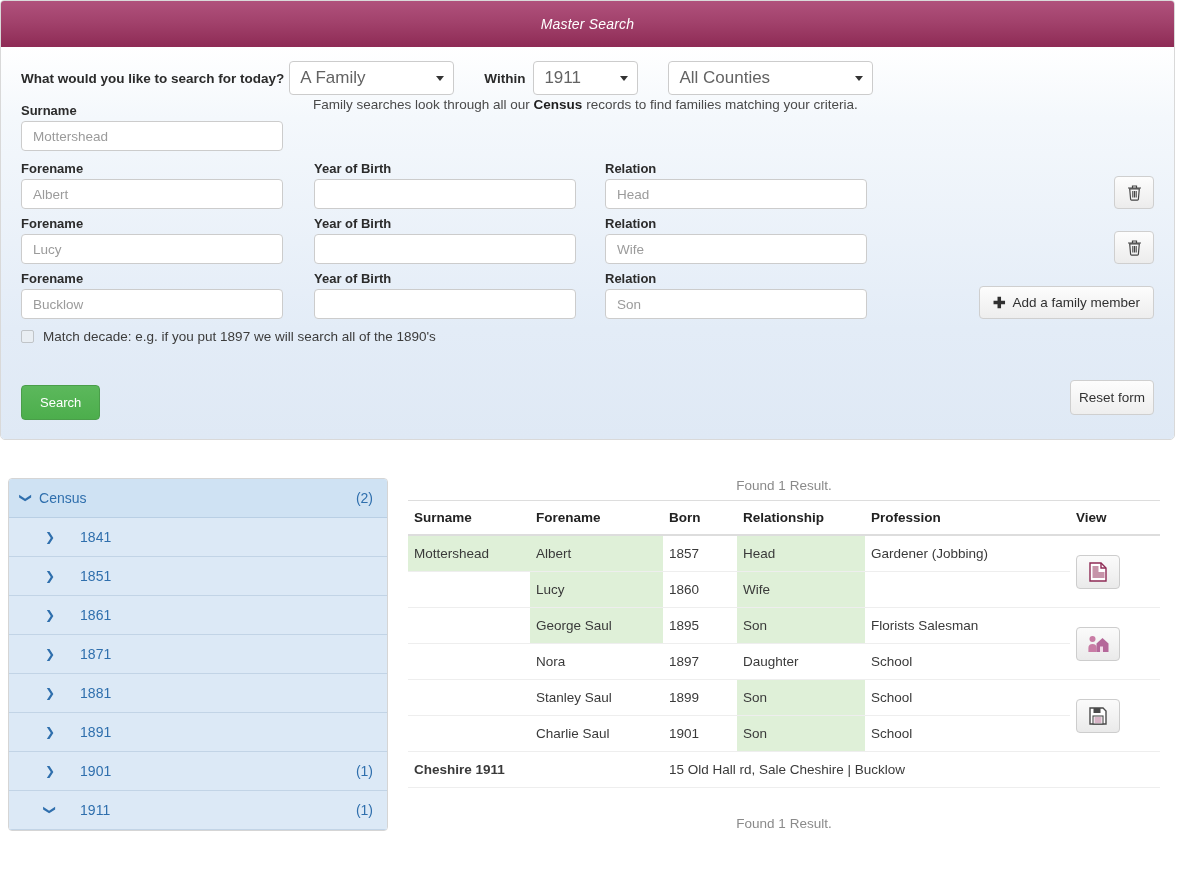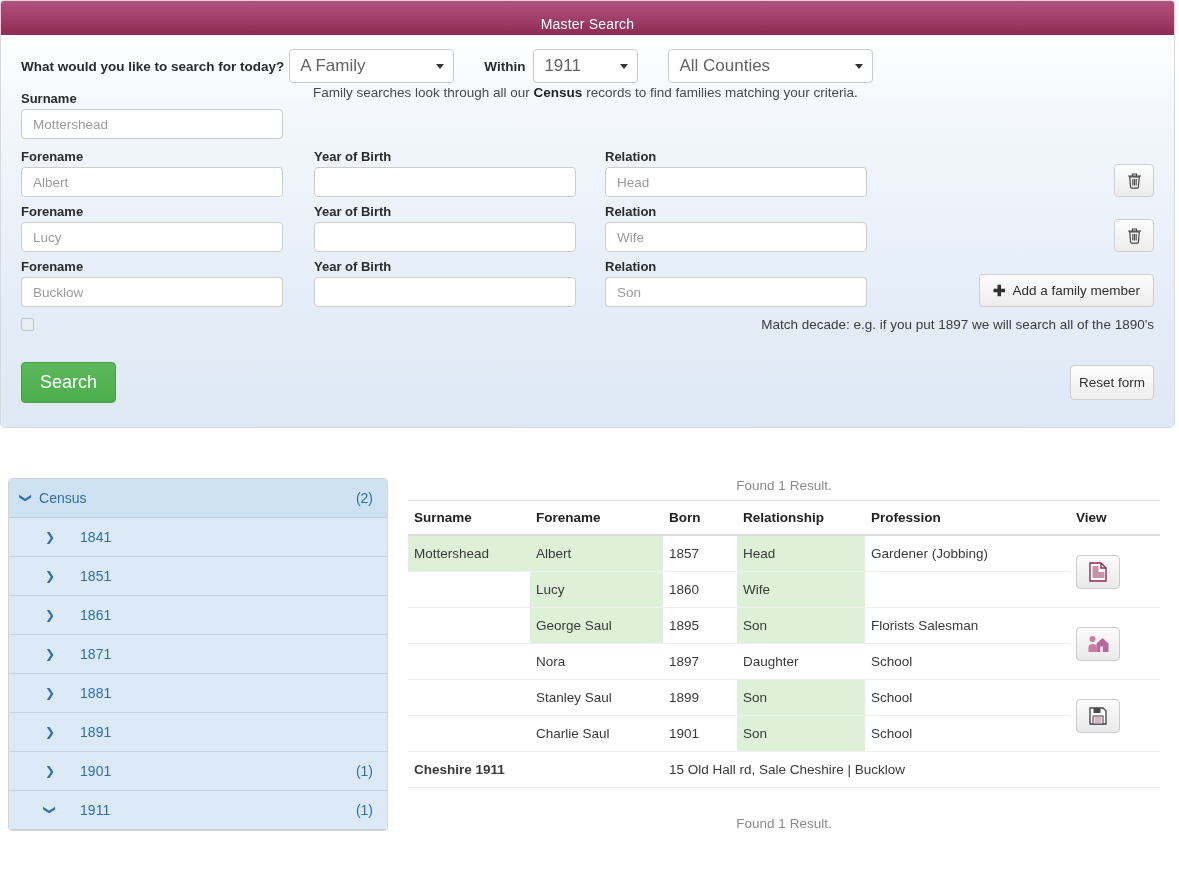--- a/index.html
+++ b/index.html
@@ -17,27 +17,28 @@
   .search-panel {
     position: absolute;
     left: 0; top: 0;
     width: 1175px;
     border: 1px solid #d9d9d9;
     border-radius: 4px 4px 5px 5px;
     overflow: hidden;
     background: #ffffff;
   }
   .panel-header {
-    height: 34px;
+    height: 46px;
     background: linear-gradient(to bottom, #b0517c 0%, #a2426c 45%, #8e2b55 100%);
     color: #ffffff;
     text-align: center;
     line-height: 46px;
     font-size: 14px;
     letter-spacing: .2px;
+    font-style: italic;
   }
   .panel-body {
     background: linear-gradient(to bottom, #ffffff 0%, #f4f8fc 18%, #e3ecf7 72%, #dfe9f5 100%);
     padding: 14px 20px 18px 20px;
     position: relative;
     min-height: 392px;
   }
 
   
   .top-row {
@@ -154,21 +155,20 @@
     color: #4a4a4a;
     white-space: nowrap;
   }
   .blurb b { color: #1f1f1f; }
 
   
   .check-row {
     display: flex;
     align-items: center;
     margin-top: 10px;
-    justify-content: space-between;
   }
   .chk {
     width: 13px; height: 13px;
     border: 1px solid #c0c4c8;
     background: #e9eef3;
     border-radius: 2px;
     margin-right: 9px;
     cursor: pointer;
   }
   .check-text { font-size: 13.5px; color: #3c3c3c; }
@@ -177,24 +177,25 @@
   .form-footer {
     display: flex;
     align-items: center;
     justify-content: space-between;
     margin-top: 30px;
   }
   .btn-search {
     background: linear-gradient(to bottom, #5cb85c 0%, #4cae4c 100%);
     border: 1px solid #4a9e4a;
     color: #ffffff;
-    font-size: 18px;
+    font-size: 13px;
     border-radius: 4px;
     padding: 9px 18px;
     cursor: pointer;
+    margin-top: 11px;
   }
   .btn-reset {
     background: linear-gradient(to bottom, #fdfdfd 0%, #eeeeee 100%);
     border: 1px solid #cfcfcf;
     color: #333333;
     font-size: 13.5px;
     border-radius: 4px;
     padding: 9px 8px;
     cursor: pointer;
   }

